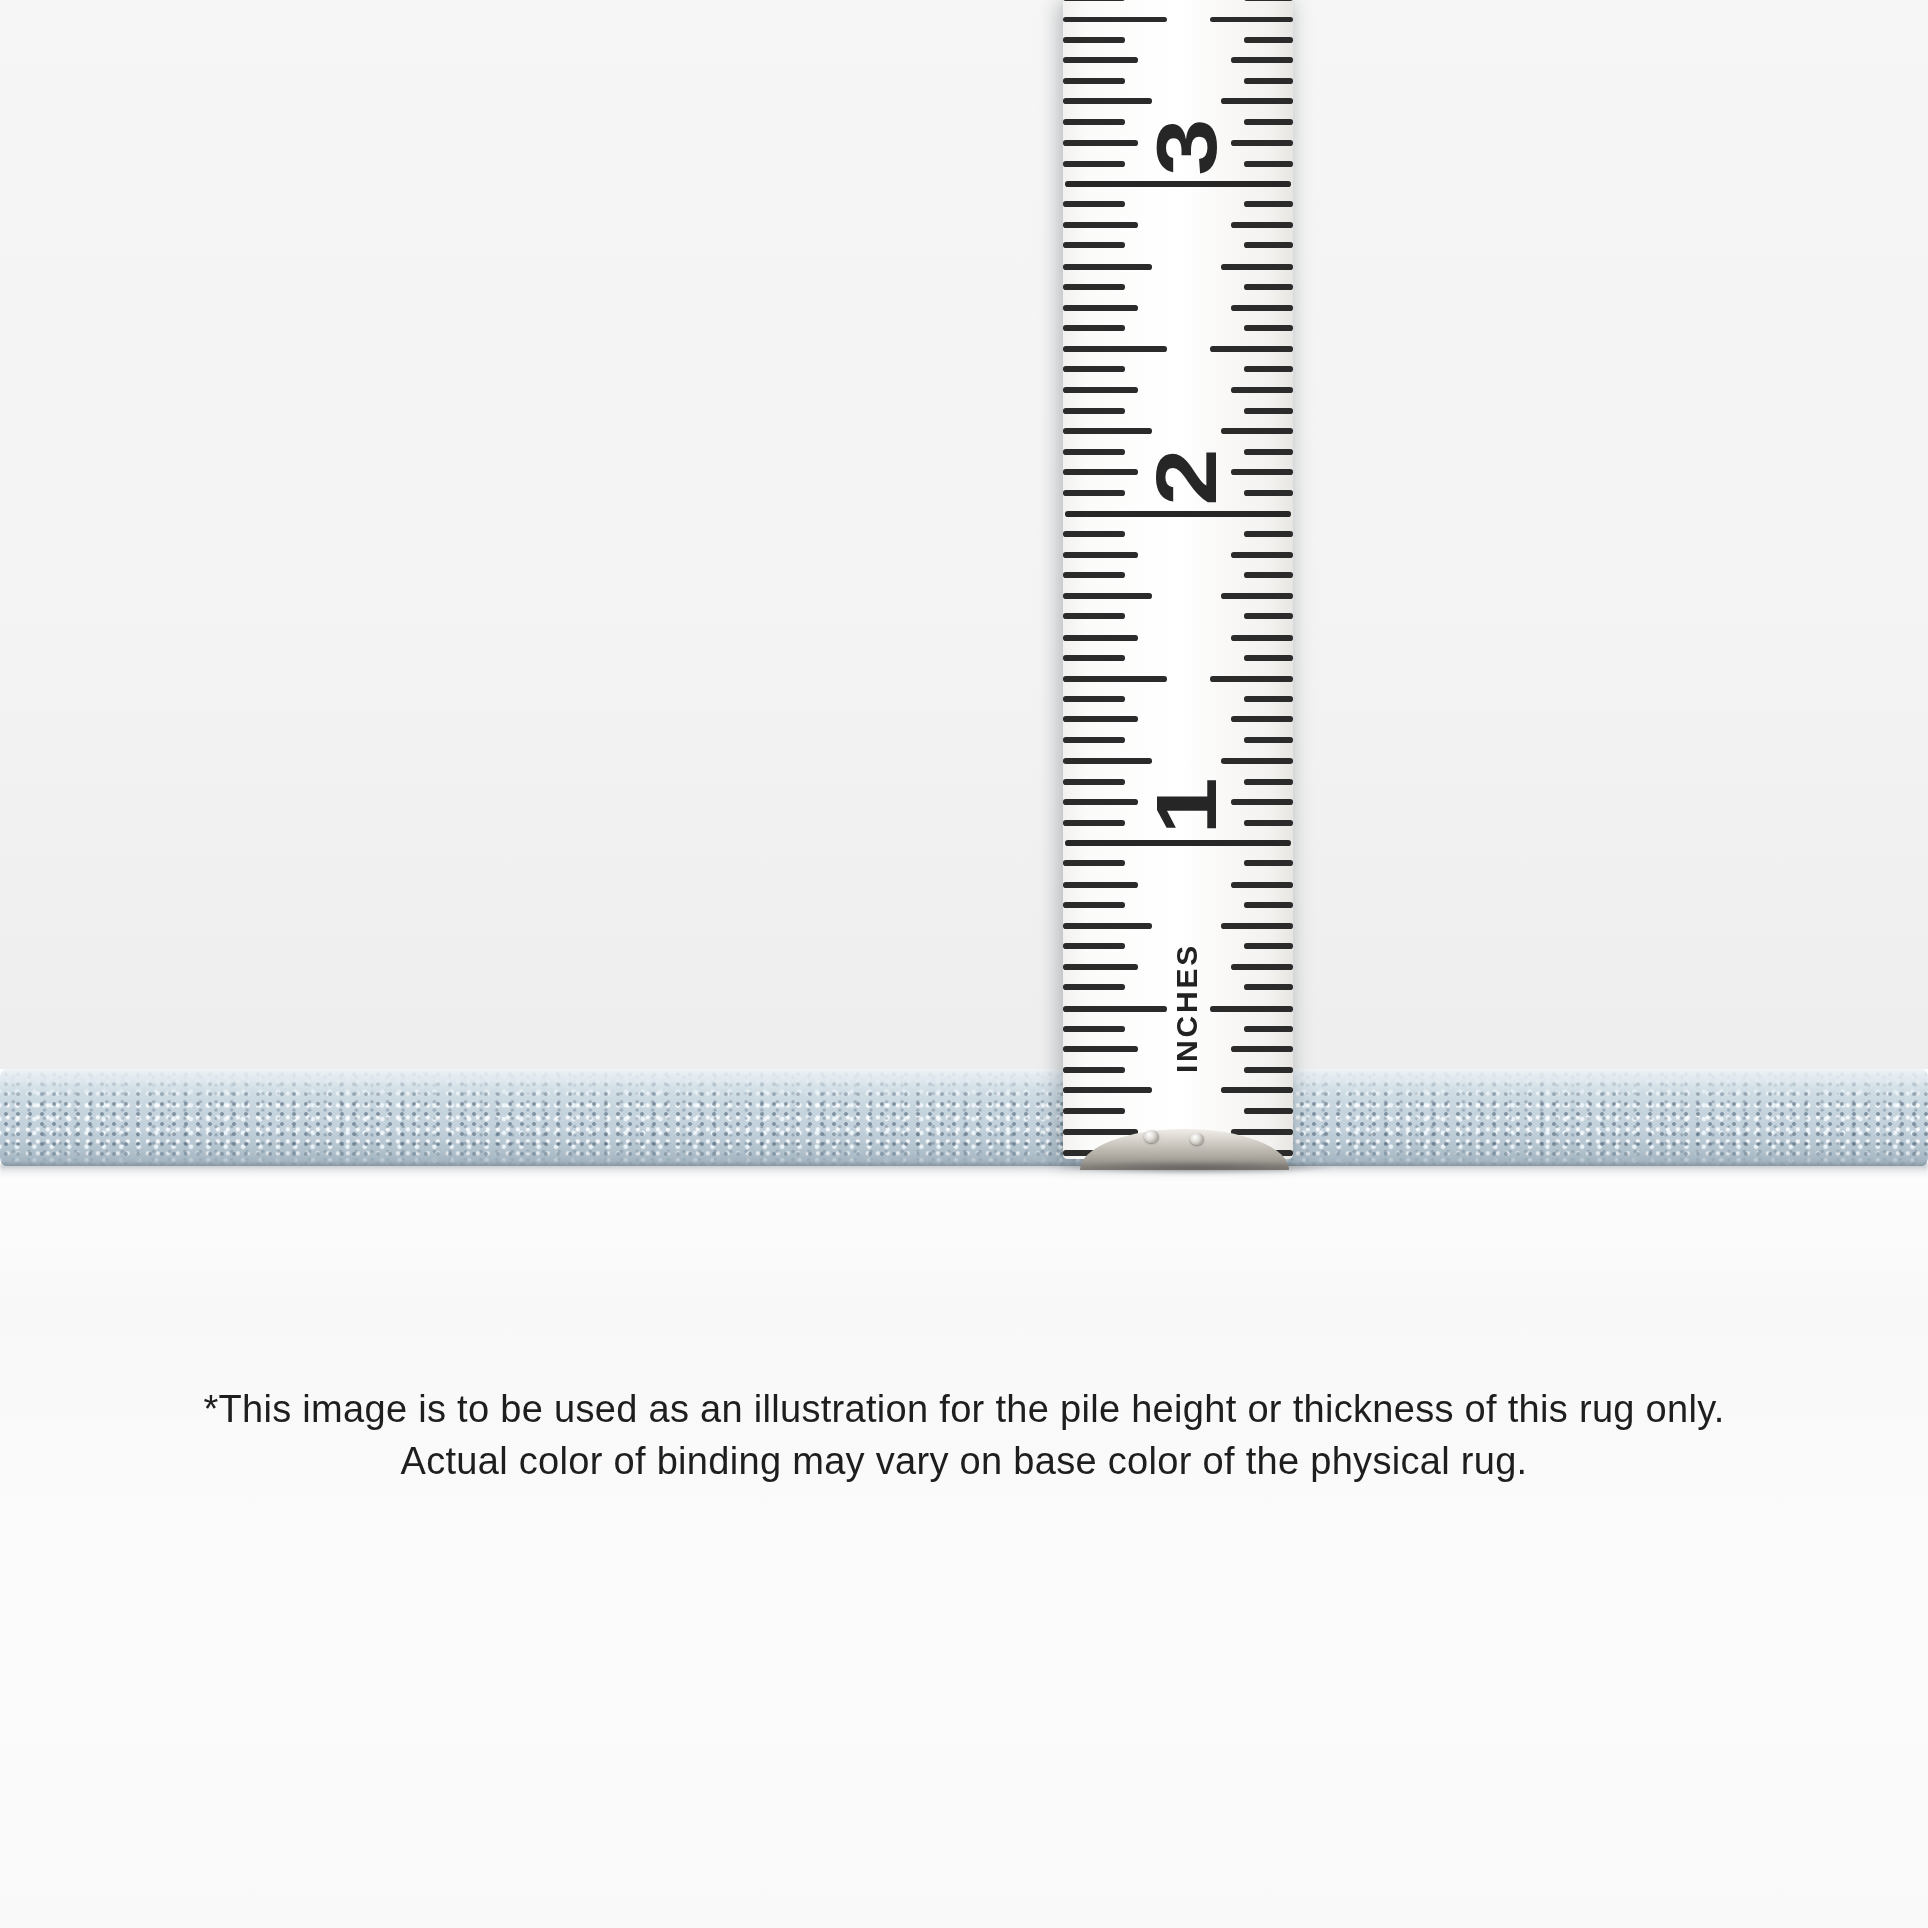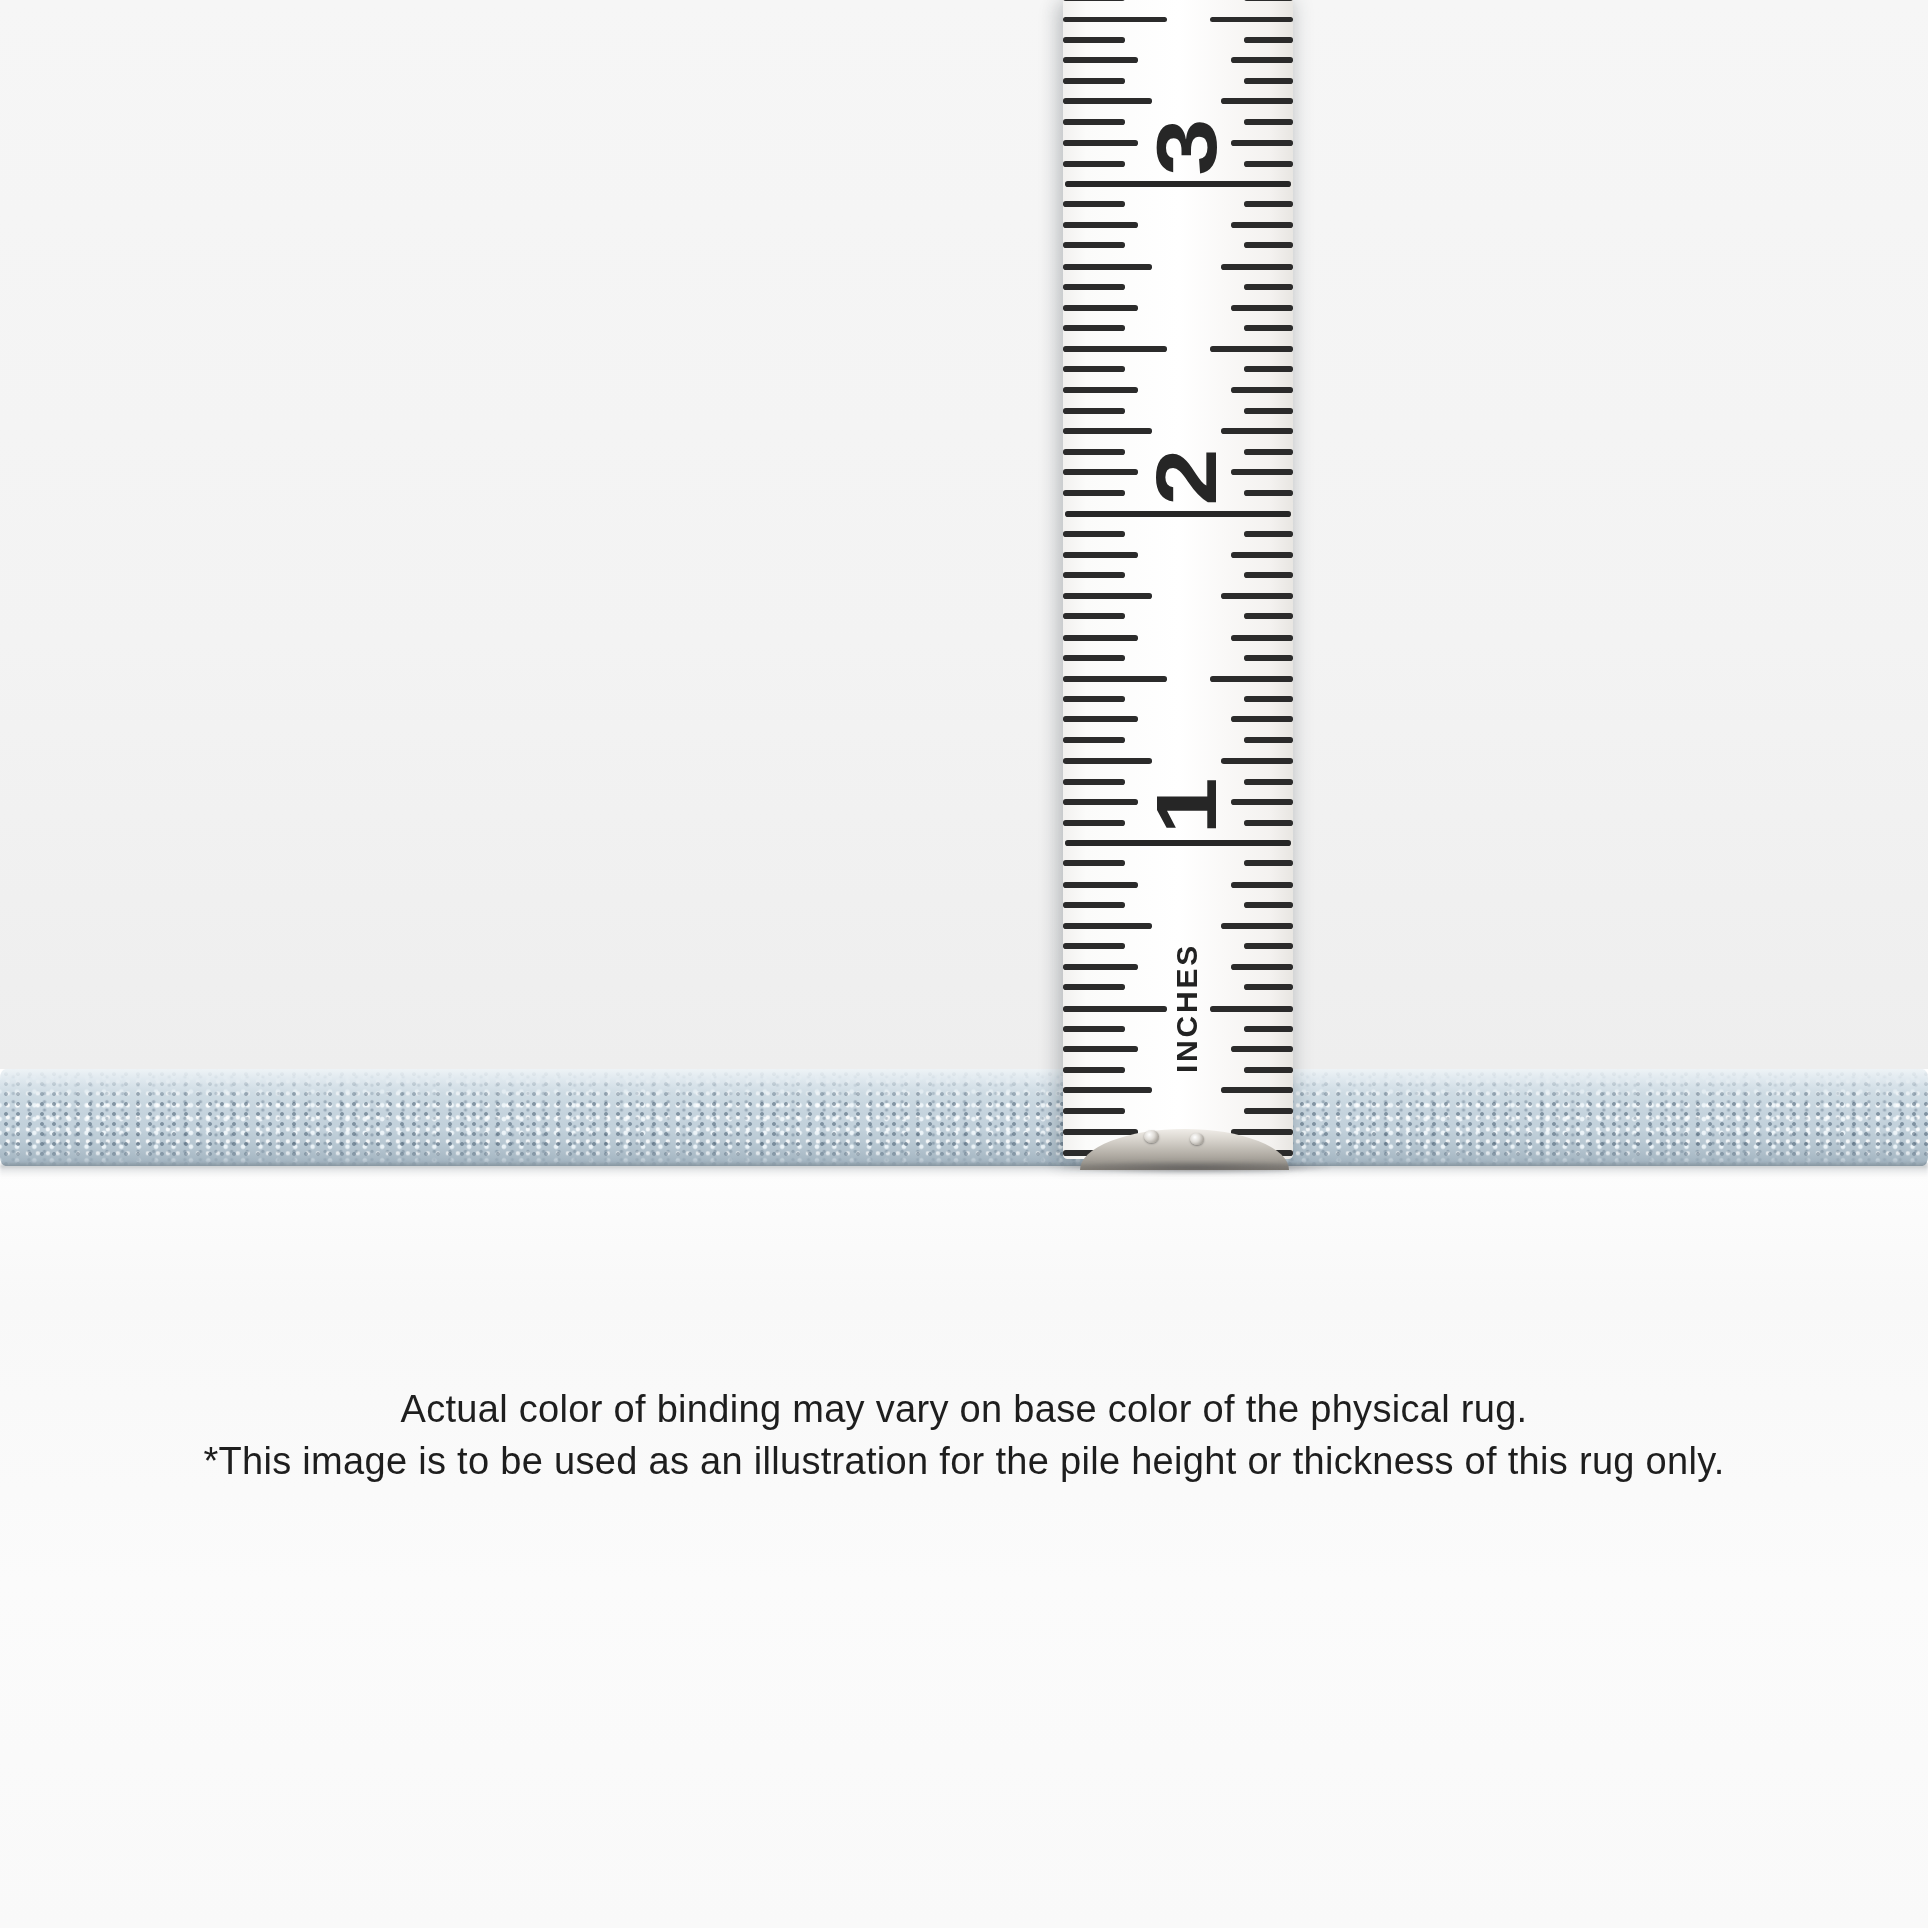--- a/index.html
+++ b/index.html
@@ -215,17 +215,17 @@
       <span class="inch-label" style="left: 124px; top: 477px;">2</span>
       <span class="inch-label" style="left: 124px; top: 806px;">1</span>
     </div>
 
   <div class="metal-tip"></div>
   <div class="rivet r1"></div>
   <div class="rivet r2"></div>
   <div class="tip-shadow"></div>
 
   <div class="caption">
+    <div>*This image is to be used as an illustration for the pile height or thickness of this rug only.</div>
     <div>Actual color of binding may vary on base color of the physical rug.</div>
-    <div>*This image is to be used as an illustration for the pile height or thickness of this rug only.</div>
   </div>
 </div>
 
 
 </body></html>

